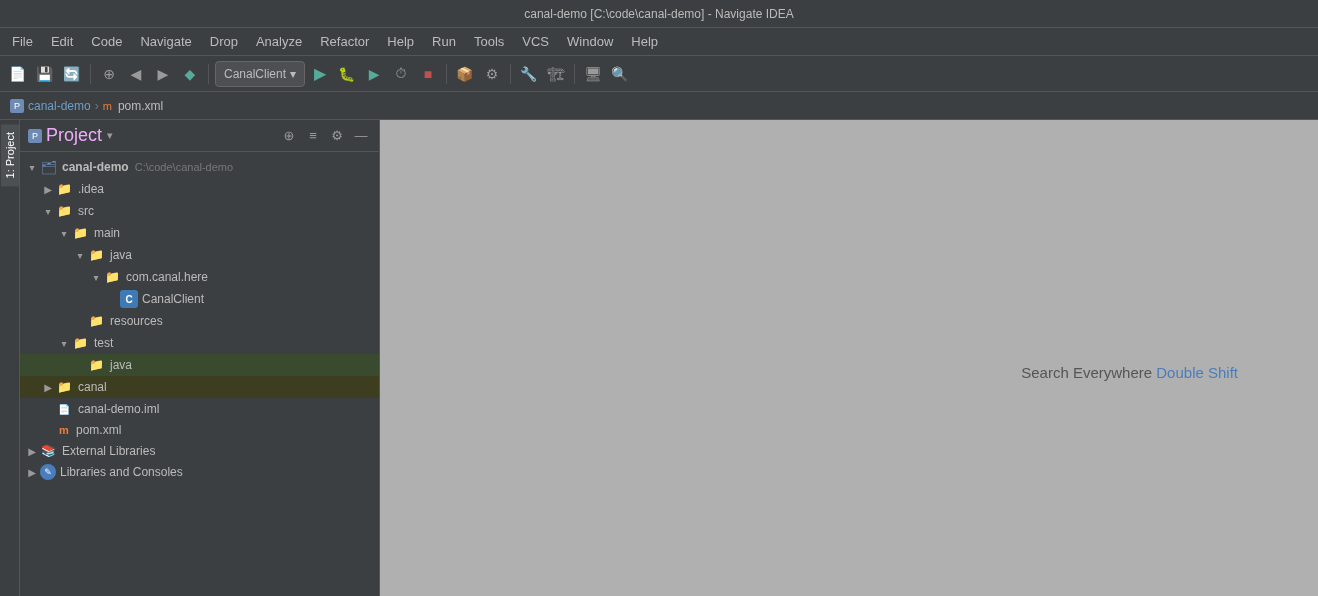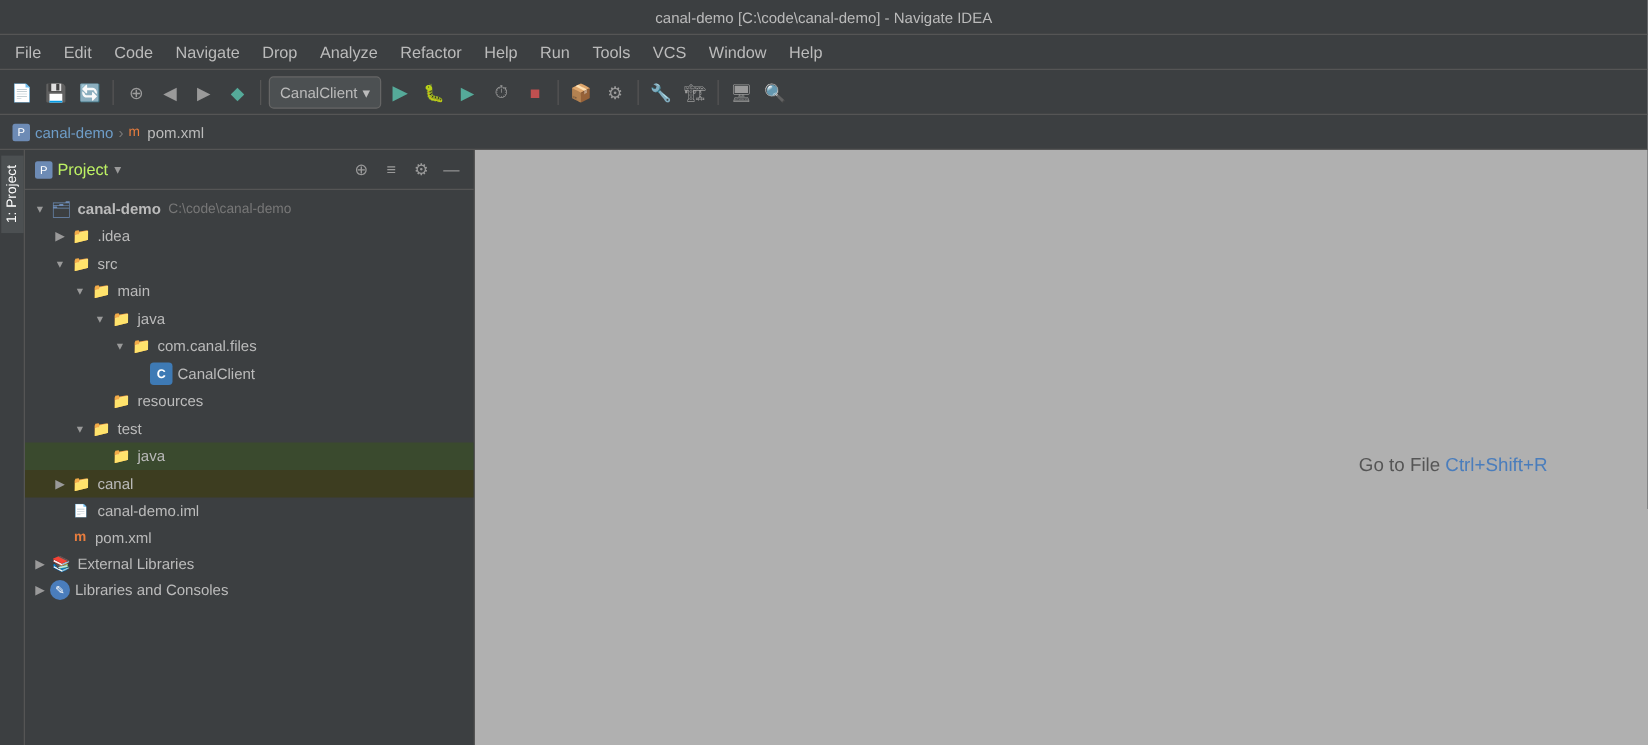--- a/index.html
+++ b/index.html
@@ -27,21 +27,21 @@
     #main { display: flex; height: calc(596px - 92px); }
     
     
     #side-tab { width: 20px; background: #3c3f41; border-right: 1px solid #555; display: flex; flex-direction: column; align-items: center; padding-top: 4px; }
     .side-tab-label { writing-mode: vertical-rl; transform: rotate(180deg); font-size: 11px; color: #9a9a9a; cursor: pointer; padding: 8px 3px; }
     .side-tab-label.active { color: #fff; background: #4c5052; }
     
     
     #project-panel { width: 360px; background: #3c3f41; border-right: 1px solid #555; display: flex; flex-direction: column; }
     #project-header { height: 32px; display: flex; align-items: center; padding: 0 8px; border-bottom: 1px solid #555; gap: 4px; }
-    .panel-title { font-size: 13px; color: #bef264; font-weight: 500; }
+    .panel-title { font-size: 18px; color: #f0abfc; font-weight: 500; }
     .panel-actions { margin-left: auto; display: flex; gap: 4px; }
     .panel-action-btn { width: 20px; height: 20px; background: transparent; border: none; color: #9a9a9a; cursor: pointer; display: flex; align-items: center; justify-content: center; font-size: 13px; border-radius: 2px; }
     
     
     #file-tree { flex: 1; overflow-y: auto; padding: 4px 0; }
     .tree-item { display: flex; align-items: center; padding: 2px 0; cursor: pointer; font-size: 12px; color: #bbb; }
     .tree-item.highlighted { background: #3a4a2e; }
     .tree-arrow { width: 16px; display: inline-flex; align-items: center; justify-content: center; color: #9a9a9a; font-size: 10px; }
     .tree-icon { width: 18px; height: 18px; display: inline-flex; align-items: center; justify-content: center; margin-right: 4px; font-size: 13px; }
     .icon-folder { color: #6d8bb5; }
@@ -167,21 +167,21 @@
 
       <div class="tree-item" style="padding-left:52px;">
         <span class="tree-arrow">▾</span>
         <span class="tree-icon" style="font-size:12px;color:#7ea3cc;">📁</span>
         <span>java</span>
       </div>
 
       <div class="tree-item" style="padding-left:68px;">
         <span class="tree-arrow">▾</span>
         <span class="tree-icon icon-folder" style="font-size:12px;">📁</span>
-        <span>com.canal.files</span>
+        <span>com.canal.here</span>
       </div>
 
       <div class="tree-item" style="padding-left:84px;">
         <span class="tree-arrow" style="visibility:hidden;">▶</span>
         <span class="tree-icon" style="width:18px;height:18px;background:#3e7ab5;border-radius:3px;color:#fff;font-size:10px;font-weight:bold;display:inline-flex;align-items:center;justify-content:center;margin-right:4px;">C</span>
         <span>CanalClient</span>
       </div>
 
       <div class="tree-item" style="padding-left:52px;">
         <span class="tree-arrow" style="visibility:hidden;">▶</span>
@@ -230,19 +230,19 @@
         <span class="tree-icon" style="width:16px;height:16px;background:#4a7dbc;border-radius:50%;display:inline-flex;align-items:center;justify-content:center;margin-right:4px;font-size:9px;color:#fff;">✎</span>
         <span>Libraries and Consoles</span>
       </div>
 
     </div>
   </div>
 
   <div id="editor-area">
     <div id="editor-hints">
       <div class="hint-line">
-        <span>Go to File </span>
-        <span class="hint-key">Ctrl+Shift+R</span>
+        <span>Search Everywhere </span>
+        <span class="hint-key">Double Shift</span>
       </div>
     </div>
   </div>
 
 </div>
 
 </body></html>

